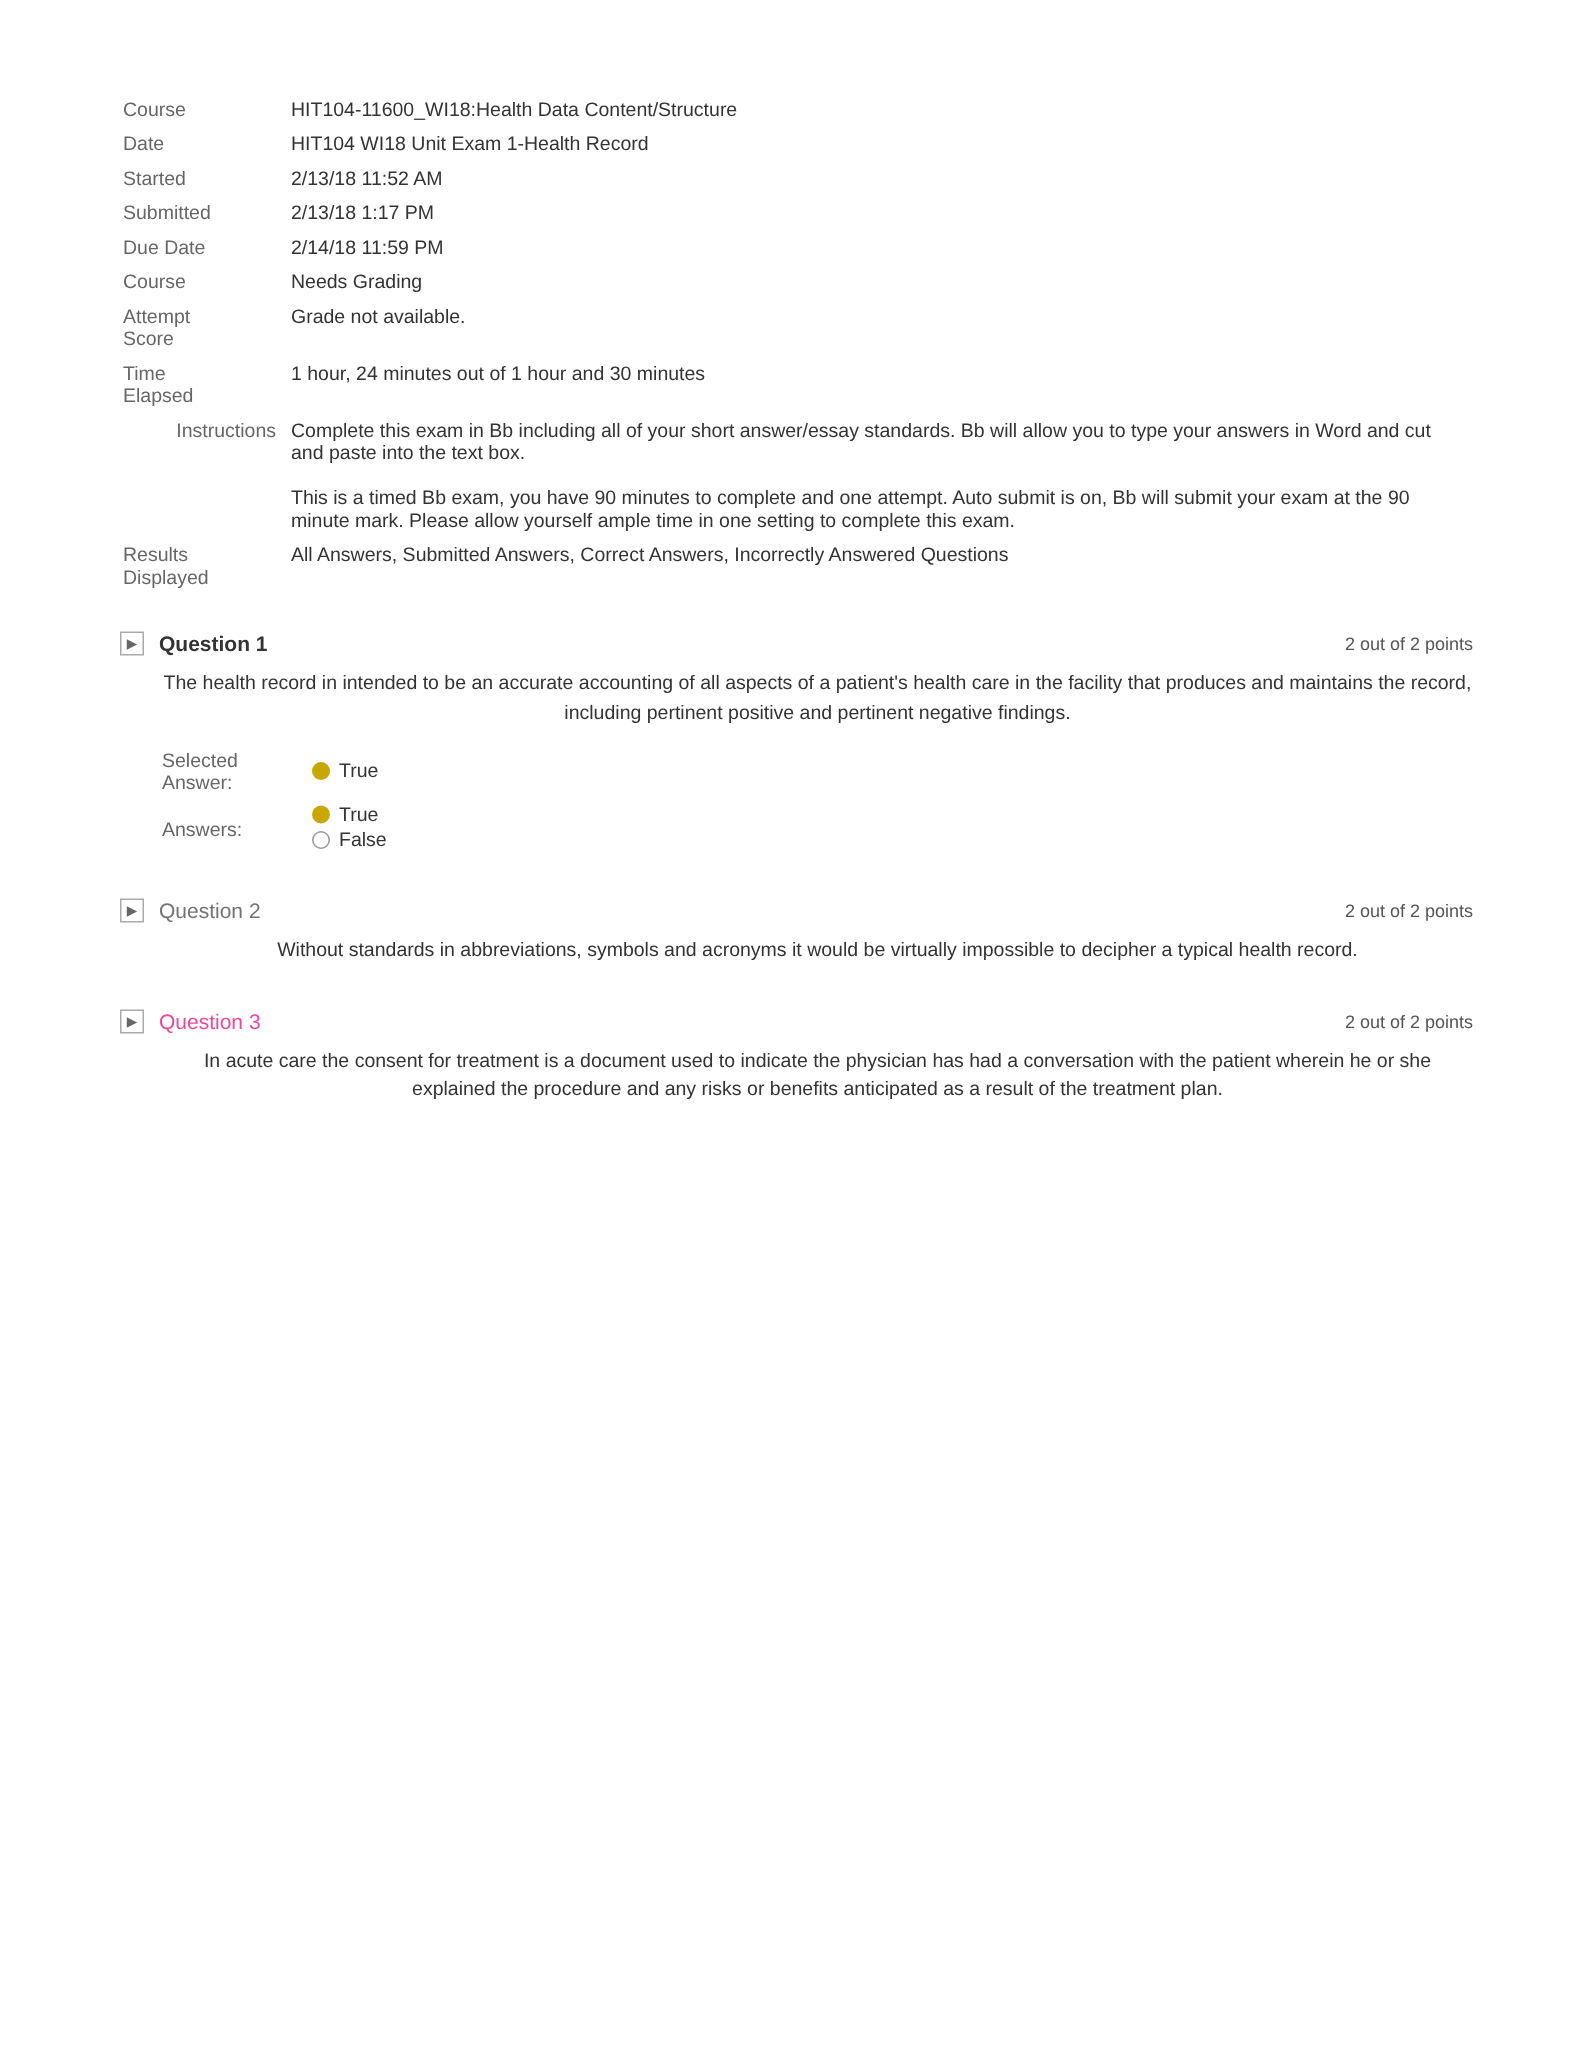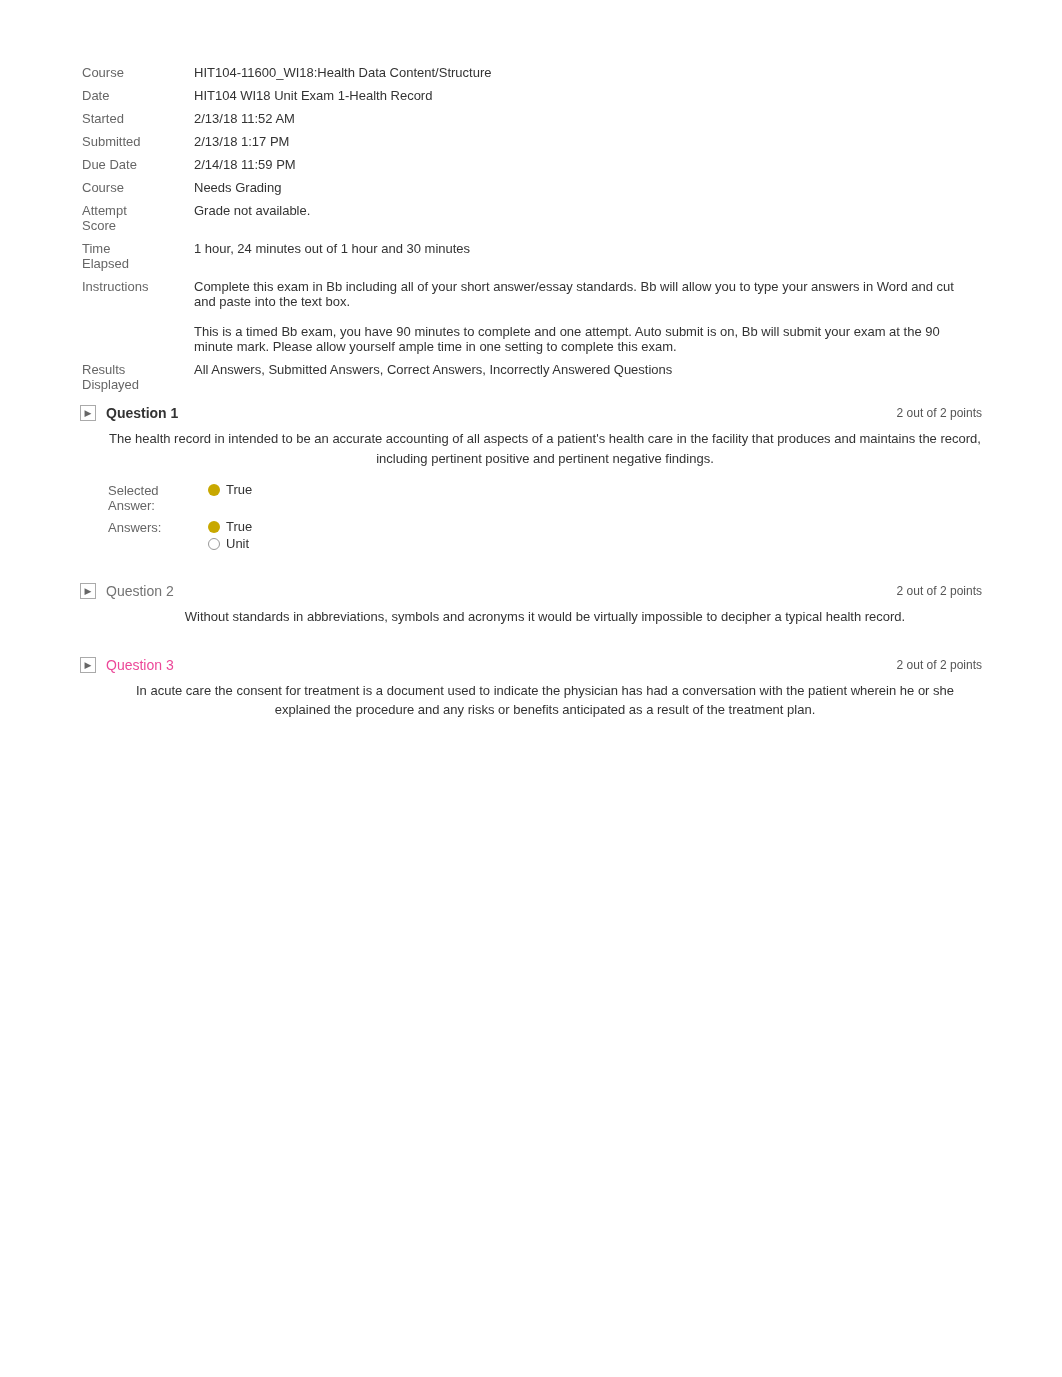--- a/index.html
+++ b/index.html
@@ -5,21 +5,21 @@
     * { box-sizing: border-box; margin: 0; padding: 0; }
     body {
       background: #fff;
       font-family: Arial, Helvetica, sans-serif;
       font-size: 13px;
       color: #333;
       padding: 60px 80px 60px 80px;
     }
     .info-table {
       width: 100%;
-      margin-bottom: 8px;
+      margin-bottom: 24px;
     }
     .info-table tr td {
       padding: 3px 8px 3px 0;
       vertical-align: top;
     }
     .info-table .label-col {
       color: #666;
       width: 110px;
       min-width: 110px;
       font-size: 13px;
@@ -38,21 +38,21 @@
       margin-bottom: 14px;
       padding-left: 28px;
       text-align: center;
     }
     .answer-section {
       padding-left: 28px;
       margin-top: 10px;
     }
     .answer-row {
       display: flex;
-      align-items: flex-start;
+      align-items: center;
       margin-bottom: 6px;
     }
     .answer-label {
       color: #666;
       font-size: 13px;
       width: 100px;
       min-width: 100px;
       padding-top: 1px;
     }
     .answer-value {
@@ -118,21 +118,21 @@
   </tr>
   <tr>
     <td class="label-col" style="padding-top:3px;">Attempt<br>Score</td>
     <td class="value-col">Grade not available.</td>
   </tr>
   <tr>
     <td class="label-col">Time<br>Elapsed</td>
     <td class="value-col">1 hour, 24 minutes out of 1 hour and 30 minutes</td>
   </tr>
   <tr>
-    <td class="label-col" style="padding-top:3px;">Instructions</td>
+    <td class="label-col" style="padding-top:3px;text-align:right;">Instructions</td>
     <td class="value-col">
       <span>Complete this exam in Bb including all of your short answer/essay standards. Bb will allow you to type your answers in Word and cut and paste into the text box.</span>
       <br><br>
       <span>This is a timed Bb exam, you have 90 minutes to complete and one attempt. Auto submit is on, Bb will submit your exam at the 90 minute mark. Please allow yourself ample time in one setting to complete this exam.</span>
     </td>
   </tr>
   <tr>
     <td class="label-col">Results<br>Displayed</td>
     <td class="value-col">All Answers, Submitted Answers, Correct Answers, Incorrectly Answered Questions</td>
   </tr>
@@ -159,21 +159,21 @@
         </div>
         <div class="answer-row">
           <span class="answer-label">Answers:</span>
           <div class="answer-options-block">
             <div class="answer-option">
               <span class="dot-correct"></span>
               <span class="answer-value">True</span>
             </div>
             <div class="answer-option">
               <span class="dot-empty"></span>
-              <span class="answer-value">Unit</span>
+              <span class="answer-value">False</span>
             </div>
           </div>
         </div>
       </div>
     </div>
     <div class="question-block">
       <div style="display: flex; justify-content: space-between; align-items: center; margin-bottom: 8px;">
         <div style="display: flex; align-items: center;">
           <span style="width: 16px; height: 16px; border: 1px solid rgb(170, 170, 170); display: inline-flex; align-items: center; justify-content: center; font-size: 9px; color: rgb(102, 102, 102); margin-right: 10px; flex-shrink: 0;">▶</span>
           <span style="font-size: 14px; color: #737373;">Question 2</span>

